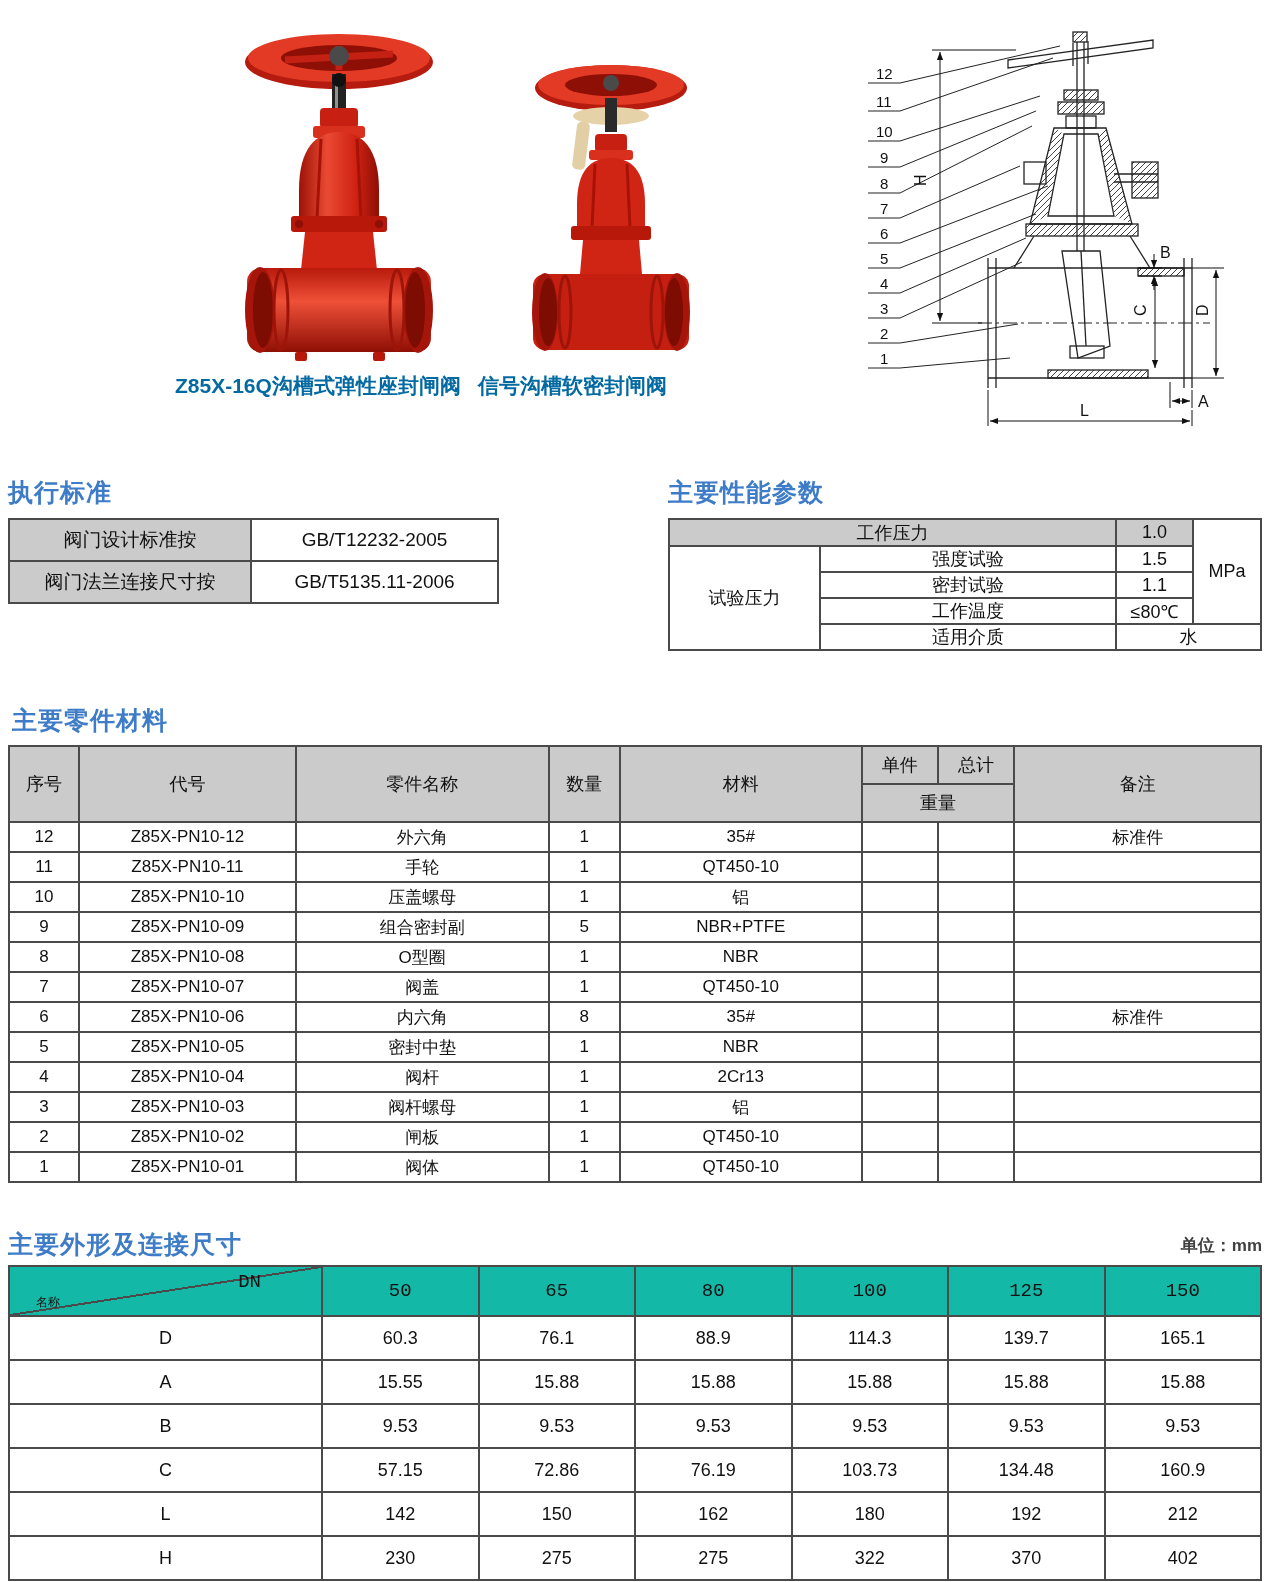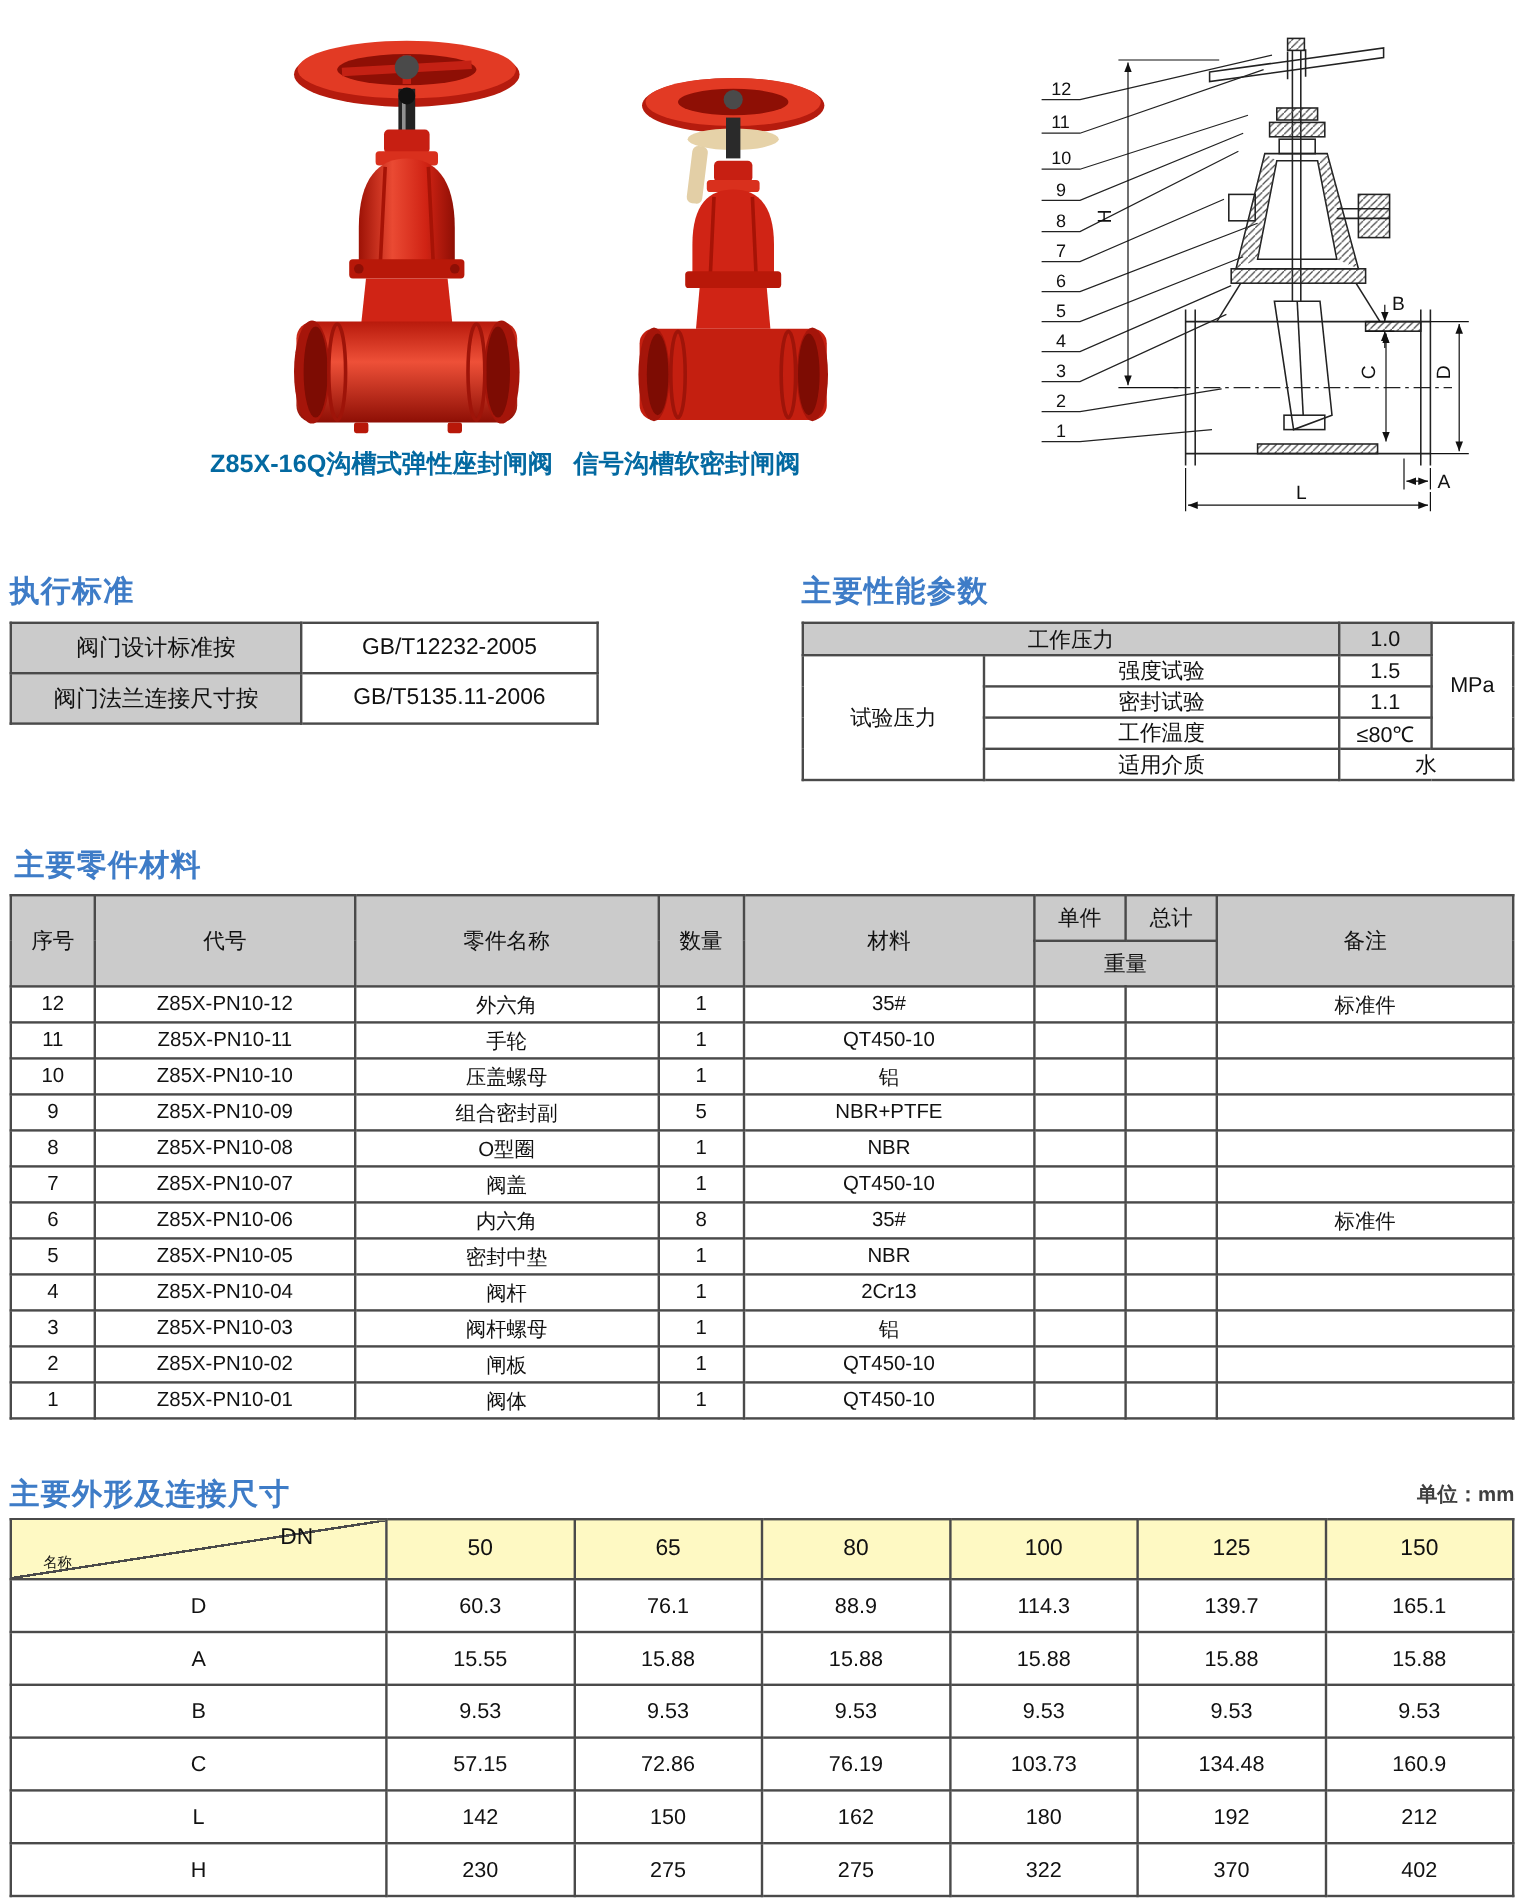--- a/index.html
+++ b/index.html
@@ -33,21 +33,21 @@
   
   .materials-table { left:8px; top:745px; width:1254px; }
   .materials-table th { background:#cbcbcb; font-size:18px; }
   .materials-table tr.hrow { height:38px; }
   .materials-table td { height:28px; font-size:17px; }
 
   
   .dims-table { left:8px; top:1265px; width:1254px; }
   .dims-table tr.hdr { height:50px; }
   .dims-table tr.drow { height:44px; }
-  .dims-table th { background:#fef9c3; font-size:19px; }
+  .dims-table th { background:#14b8a6; font-size:19px;font-family:Liberation Mono, monospace; }
   .dims-table td { font-size:18px; }
   .dims-table td.rowname { background:#fff; }
 
   .corner-cell { position:relative; padding:0; }
   .corner-inner {
     position:absolute; inset:0;
     background:linear-gradient(to bottom right,
       rgba(0,0,0,0) calc(50% - 1px), #4a4a4a calc(50% - 1px),
       #4a4a4a calc(50% + 1px), rgba(0,0,0,0) calc(50% + 1px));
   }

